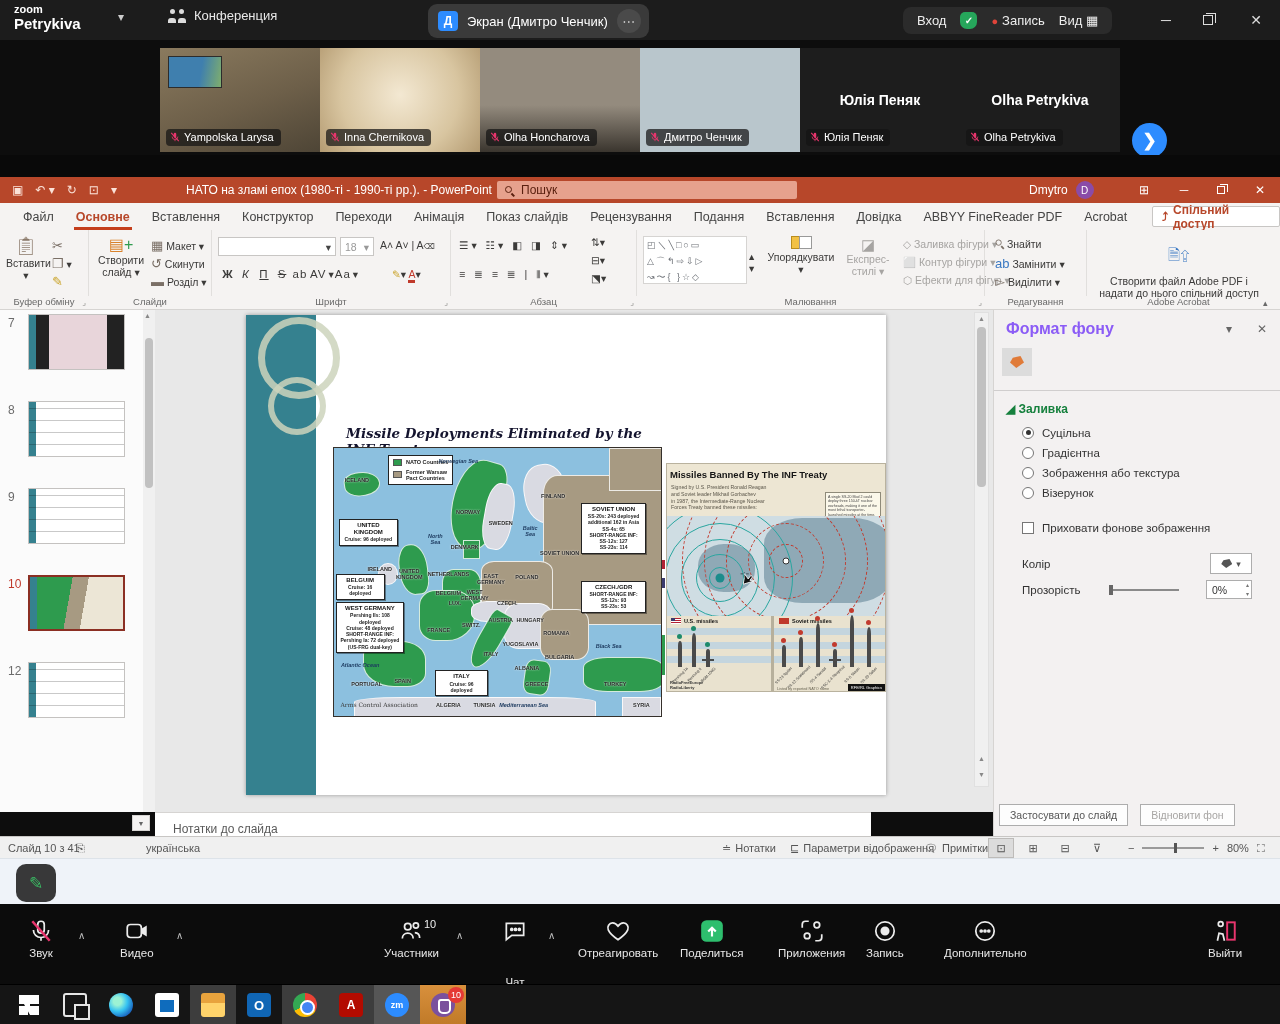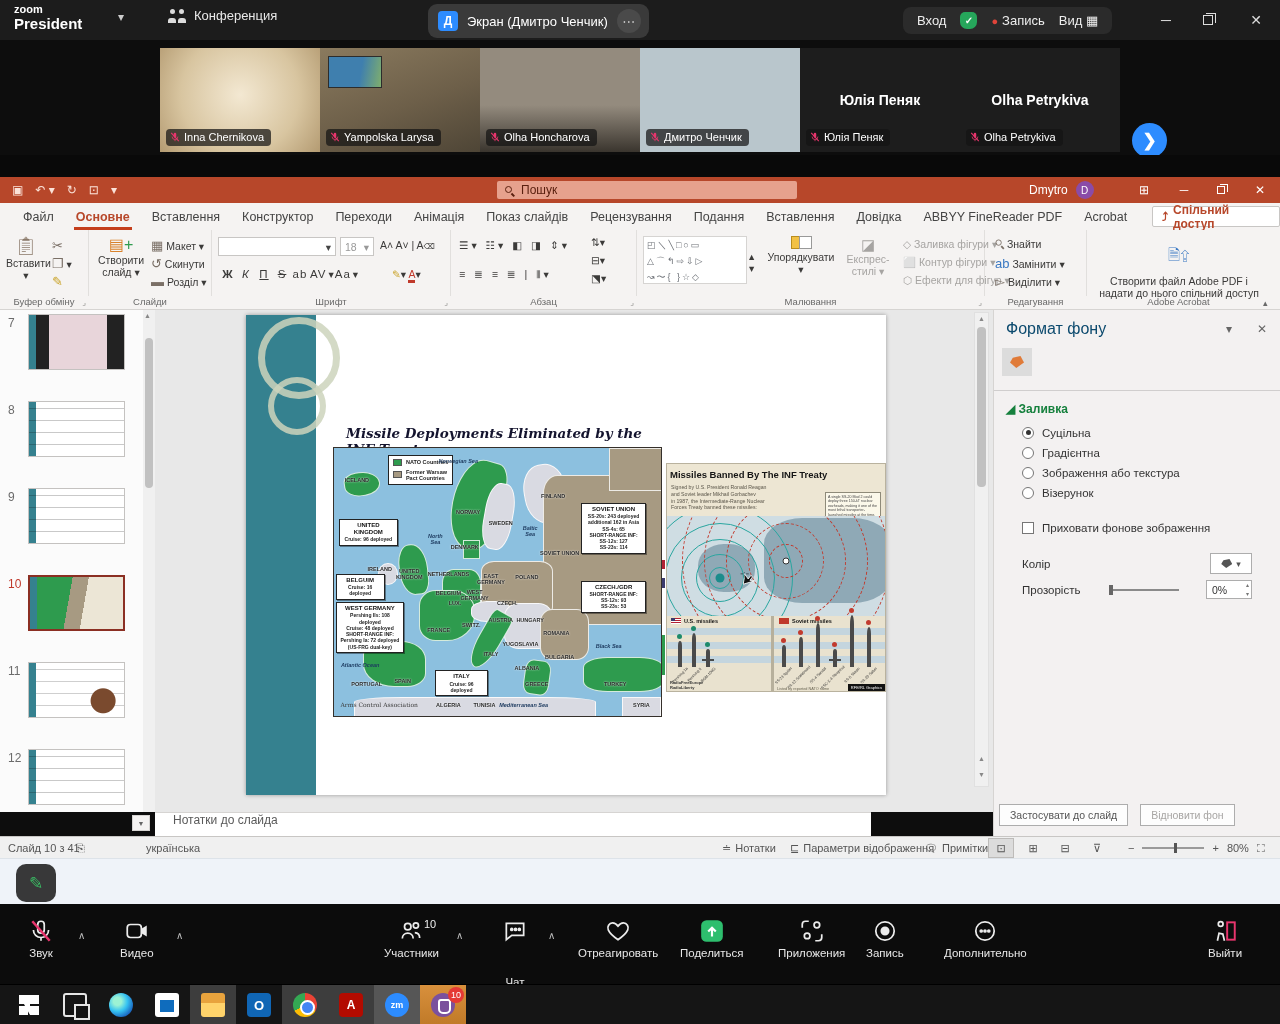--- a/index.html
+++ b/index.html
@@ -135,21 +135,21 @@
   .m-name{position:absolute;top:100%;left:50%;font-size:3.8px;color:#333;transform:rotate(-45deg) translate(-78%,4px);transform-origin:left top;white-space:nowrap;}
   .mis-caption{position:absolute;left:110px;bottom:2px;font-size:3.8px;color:#6b6655;}
   .credit-l{position:absolute;left:3px;bottom:2px;font-size:4px;font-weight:bold;color:#333;line-height:1.2;white-space:pre-line;}
   .credit-r{position:absolute;right:2px;bottom:2px;background:#111;color:#fff;font-size:4px;padding:1px 3px;}
   .sliver{position:absolute;}
   
   .vscroll{left:974px;top:312px;width:15px;height:475px;background:#f0f0f0;border:1px solid #e0e0e0;}
   .vscroll .arr{position:absolute;left:0;width:13px;text-align:center;font-size:7px;color:#888;}
   .vscroll .vt{position:absolute;left:2px;top:14px;width:9px;height:160px;background:#c1c1c1;border-radius:4px;}
   .pane{left:993px;top:310px;width:287px;height:526px;background:#f3f1f1;border-left:1px solid #d6d4d2;color:#444;}
-  .pane-title{position:absolute;left:12px;top:10px;font-size:16px;color:#0c4a6e;}
+  .pane-title{position:absolute;left:12px;top:10px;font-size:16px;color:#8b5cf6;font-weight:bold;}
   .pane-ctl{position:absolute;top:12px;font-size:12px;color:#666;}
   .bucket-btn{position:absolute;left:8px;top:38px;width:30px;height:28px;background:#dcdcdc;display:flex;align-items:center;justify-content:center;}
   .bucket{display:inline-block;width:14px;height:12px;background:#e07b39;clip-path:polygon(20% 15%,75% 0,100% 55%,45% 100%,0 55%);}
   .pane-div{position:absolute;left:0;top:80px;width:287px;border-top:1px solid #d0cece;}
   .sect{position:absolute;left:12px;top:92px;font-size:12px;font-weight:bold;color:#15803d;}
   .radio-list{position:absolute;left:28px;top:116px;display:flex;flex-direction:column;gap:7px;}
   .radio-row{display:flex;align-items:center;gap:8px;font-size:11.5px;color:#333;height:13px;}
   .rdo{width:12px;height:12px;border:1px solid #767676;border-radius:50%;background:#fff;position:relative;flex:0 0 12px;}
   .checked .rdo::after{content:"";position:absolute;left:2.5px;top:2.5px;width:5px;height:5px;border-radius:50%;background:#333;}
   .chk-row{position:absolute;left:28px;top:212px;display:flex;align-items:center;gap:8px;font-size:11.5px;color:#333;}
@@ -158,21 +158,21 @@
   .color-btn{width:42px;height:21px;border:1px solid #adadad;background:#fff;display:flex;align-items:center;justify-content:center;gap:4px;font-size:9px;color:#555;}
   .transp-row{position:absolute;left:28px;top:270px;width:230px;display:flex;align-items:center;font-size:11.5px;color:#333;gap:19px;}
   .slider{position:relative;flex:1;height:2px;background:#8a8a8a;margin:0 8px 0 10px;}
   .slider .hdl{position:absolute;left:0;top:-4px;width:4px;height:10px;background:#666;}
   .spin{width:46px;height:19px;border:1px solid #adadad;background:#fff;display:flex;align-items:center;font-size:10.5px;color:#333;padding-left:5px;position:relative;}
   .spin .ud{position:absolute;right:2px;top:0;font-size:6px;line-height:9px;color:#777;}
   .pane-btns{position:absolute;left:5px;top:494px;display:flex;gap:12px;}
   .pbtn{height:22px;border:1px solid #adadad;background:#fdfdfd;font-size:10.5px;color:#555;display:flex;align-items:center;padding:0 10px;}
   .pbtn.dis{color:#a7a5a3;}
   
-  .notes{left:155px;top:812px;width:716px;height:24px;background:#fff;border-top:1px solid #d6d4d2;display:flex;align-items:flex-start;padding-left:18px;font-size:12px;color:#595959;}
+  .notes{left:155px;top:812px;width:716px;height:24px;background:#fff;border-top:1px solid #d6d4d2;display:flex;align-items:flex-end;padding-left:18px;font-size:12px;color:#595959;}
   .splitter{left:132px;top:815px;width:18px;height:16px;background:#f5f3f2;border:1px solid #d6d4d2;font-size:7px;color:#666;display:flex;align-items:center;justify-content:center;}
   .status{left:0;top:836px;width:1280px;height:22px;background:#f0f0f0;border-top:1px solid #c8c6c4;font-size:11px;color:#555;}
   .st{position:absolute;top:0;height:22px;display:flex;align-items:center;gap:4px;white-space:nowrap;}
   .viewbtn{width:26px;height:20px;display:flex;align-items:center;justify-content:center;font-size:11px;color:#555;}
   .viewbtn.on{background:#dcdcdc;border:1px solid #bdbbb9;}
   .zslider{position:relative;width:62px;height:2px;background:#9a9a9a;}
   .zslider .hdl{position:absolute;left:32px;top:-4px;width:3px;height:10px;background:#555;}
   
   .tb-light{left:0;top:858px;width:1280px;height:46px;background:#eff3f9;border-top:1px solid #dde3e9;}
   .fab{left:16px;top:864px;width:40px;height:38px;border-radius:10px;background:rgba(40,40,40,.92);display:flex;align-items:center;justify-content:center;color:#3aba63;font-size:17px;}
@@ -210,21 +210,21 @@
   .cursor{pointer-events:none;z-index:99;}
 </style>
 </head>
 <body>
 
 <div id="root">
 
   <header class="a z-bar">
     <div class="a z-logo">
       <div class="l1">zoom</div>
-      <div class="l2">President</div>
+      <div class="l2">Petrykiva</div>
     </div>
     <span class="a z-chev">▾</span>
     <div class="a z-tab">
       <span class="ppl-ico">
           <i class="h1"></i>
           <i class="h2"></i>
           <i class="b1"></i>
           <i class="b2"></i>
         </span>
       <span>Конференция</span>
@@ -244,50 +244,50 @@
     <div class="a z-win" style="left:1188px;">
         <span class="restore-glyph">
           <i></i>
         </span>
       </div>
     <div class="a z-win" style="left:1236px;">✕</div>
   </header>
 
   <section class="a strip">
     <div class="a tiles">
-      <div class="tile v-bright">
+      <div class="tile v-room">
+          <div class="tile-art">
+            <span class="poster" style="display: block;"></span>
+          </div>
+          <div class="center-name"></div>
+          <div class="name-pill">
+            <svg width="10" height="10" viewBox="0 0 24 24">
+              <rect x="9" y="2" width="6" height="12" rx="3" fill="#e8356d"></rect>
+              <path d="M5 11a 7 7 0 0 0 14 0" stroke="#e8356d" stroke-width="2" fill="none"></path>
+              <line x1="12" y1="18" x2="12" y2="22" stroke="#e8356d" stroke-width="2"></line>
+              <line x1="3" y1="2" x2="21" y2="22" stroke="#e8356d" stroke-width="2.6"></line>
+            </svg>
+            <span>Yampolska Larysa</span>
+          </div>
+        </div>
+        <div class="tile v-bright">
           <div class="tile-art">
             
           </div>
           <div class="center-name"></div>
           <div class="name-pill">
             <svg width="10" height="10" viewBox="0 0 24 24">
               <rect x="9" y="2" width="6" height="12" rx="3" fill="#e8356d"></rect>
               <path d="M5 11a 7 7 0 0 0 14 0" stroke="#e8356d" stroke-width="2" fill="none"></path>
               <line x1="12" y1="18" x2="12" y2="22" stroke="#e8356d" stroke-width="2"></line>
               <line x1="3" y1="2" x2="21" y2="22" stroke="#e8356d" stroke-width="2.6"></line>
             </svg>
             <span>Inna Chernikova</span>
           </div>
         </div>
-        <div class="tile v-room">
-          <div class="tile-art">
-            <span class="poster" style="display: block;"></span>
-          </div>
-          <div class="center-name"></div>
-          <div class="name-pill">
-            <svg width="10" height="10" viewBox="0 0 24 24">
-              <rect x="9" y="2" width="6" height="12" rx="3" fill="#e8356d"></rect>
-              <path d="M5 11a 7 7 0 0 0 14 0" stroke="#e8356d" stroke-width="2" fill="none"></path>
-              <line x1="12" y1="18" x2="12" y2="22" stroke="#e8356d" stroke-width="2"></line>
-              <line x1="3" y1="2" x2="21" y2="22" stroke="#e8356d" stroke-width="2.6"></line>
-            </svg>
-            <span>Yampolska Larysa</span>
-          </div>
-        </div>
         <div class="tile v-dim">
           <div class="tile-art">
             
           </div>
           <div class="center-name"></div>
           <div class="name-pill">
             <svg width="10" height="10" viewBox="0 0 24 24">
               <rect x="9" y="2" width="6" height="12" rx="3" fill="#e8356d"></rect>
               <path d="M5 11a 7 7 0 0 0 14 0" stroke="#e8356d" stroke-width="2" fill="none"></path>
               <line x1="12" y1="18" x2="12" y2="22" stroke="#e8356d" stroke-width="2"></line>
@@ -348,20 +348,21 @@
   <div class="a ppt-strip"></div>
 
   <div class="a ppt-title">
     <div class="qa">
       <span>▣</span>
       <span>↶ ▾</span>
       <span>↻</span>
       <span>⊡</span>
       <span>▾</span>
     </div>
+    <div class="ppt-doc-title">НАТО на зламі епох (1980-ті - 1990-ті рр.).  -  PowerPoint</div>
     <div class="ppt-search">
       <span class="mag">
           <span class="lens"></span>
           <span class="tail"></span>
         </span>
       <span>Пошук</span>
     </div>
     <div class="ppt-acct">
       <span>Dmytro</span>
       <span class="avatar">D</span>
@@ -519,24 +520,20 @@
       <div class="thumb-item k-text">
         <span class="tnum">8</span>
         <span class="tprev"></span>
       </div>
       <div class="thumb-item k-text">
         <span class="tnum">9</span>
         <span class="tprev"></span>
       </div>
       <div class="thumb-item k-map sel">
         <span class="tnum">10</span>
-        <span class="tprev"></span>
-      </div>
-      <div class="thumb-item k-text-photo">
-        <span class="tnum">11</span>
         <span class="tprev"></span>
       </div>
       <div class="thumb-item k-text">
         <span class="tnum">12</span>
         <span class="tprev"></span>
       </div>
   </aside>
   <div class="a thumb-scroll">
     <span class="arr a" style="left:1px;top:2px;font-size:7px;color:#888;">▲</span>
     <span class="thumb"></span>

